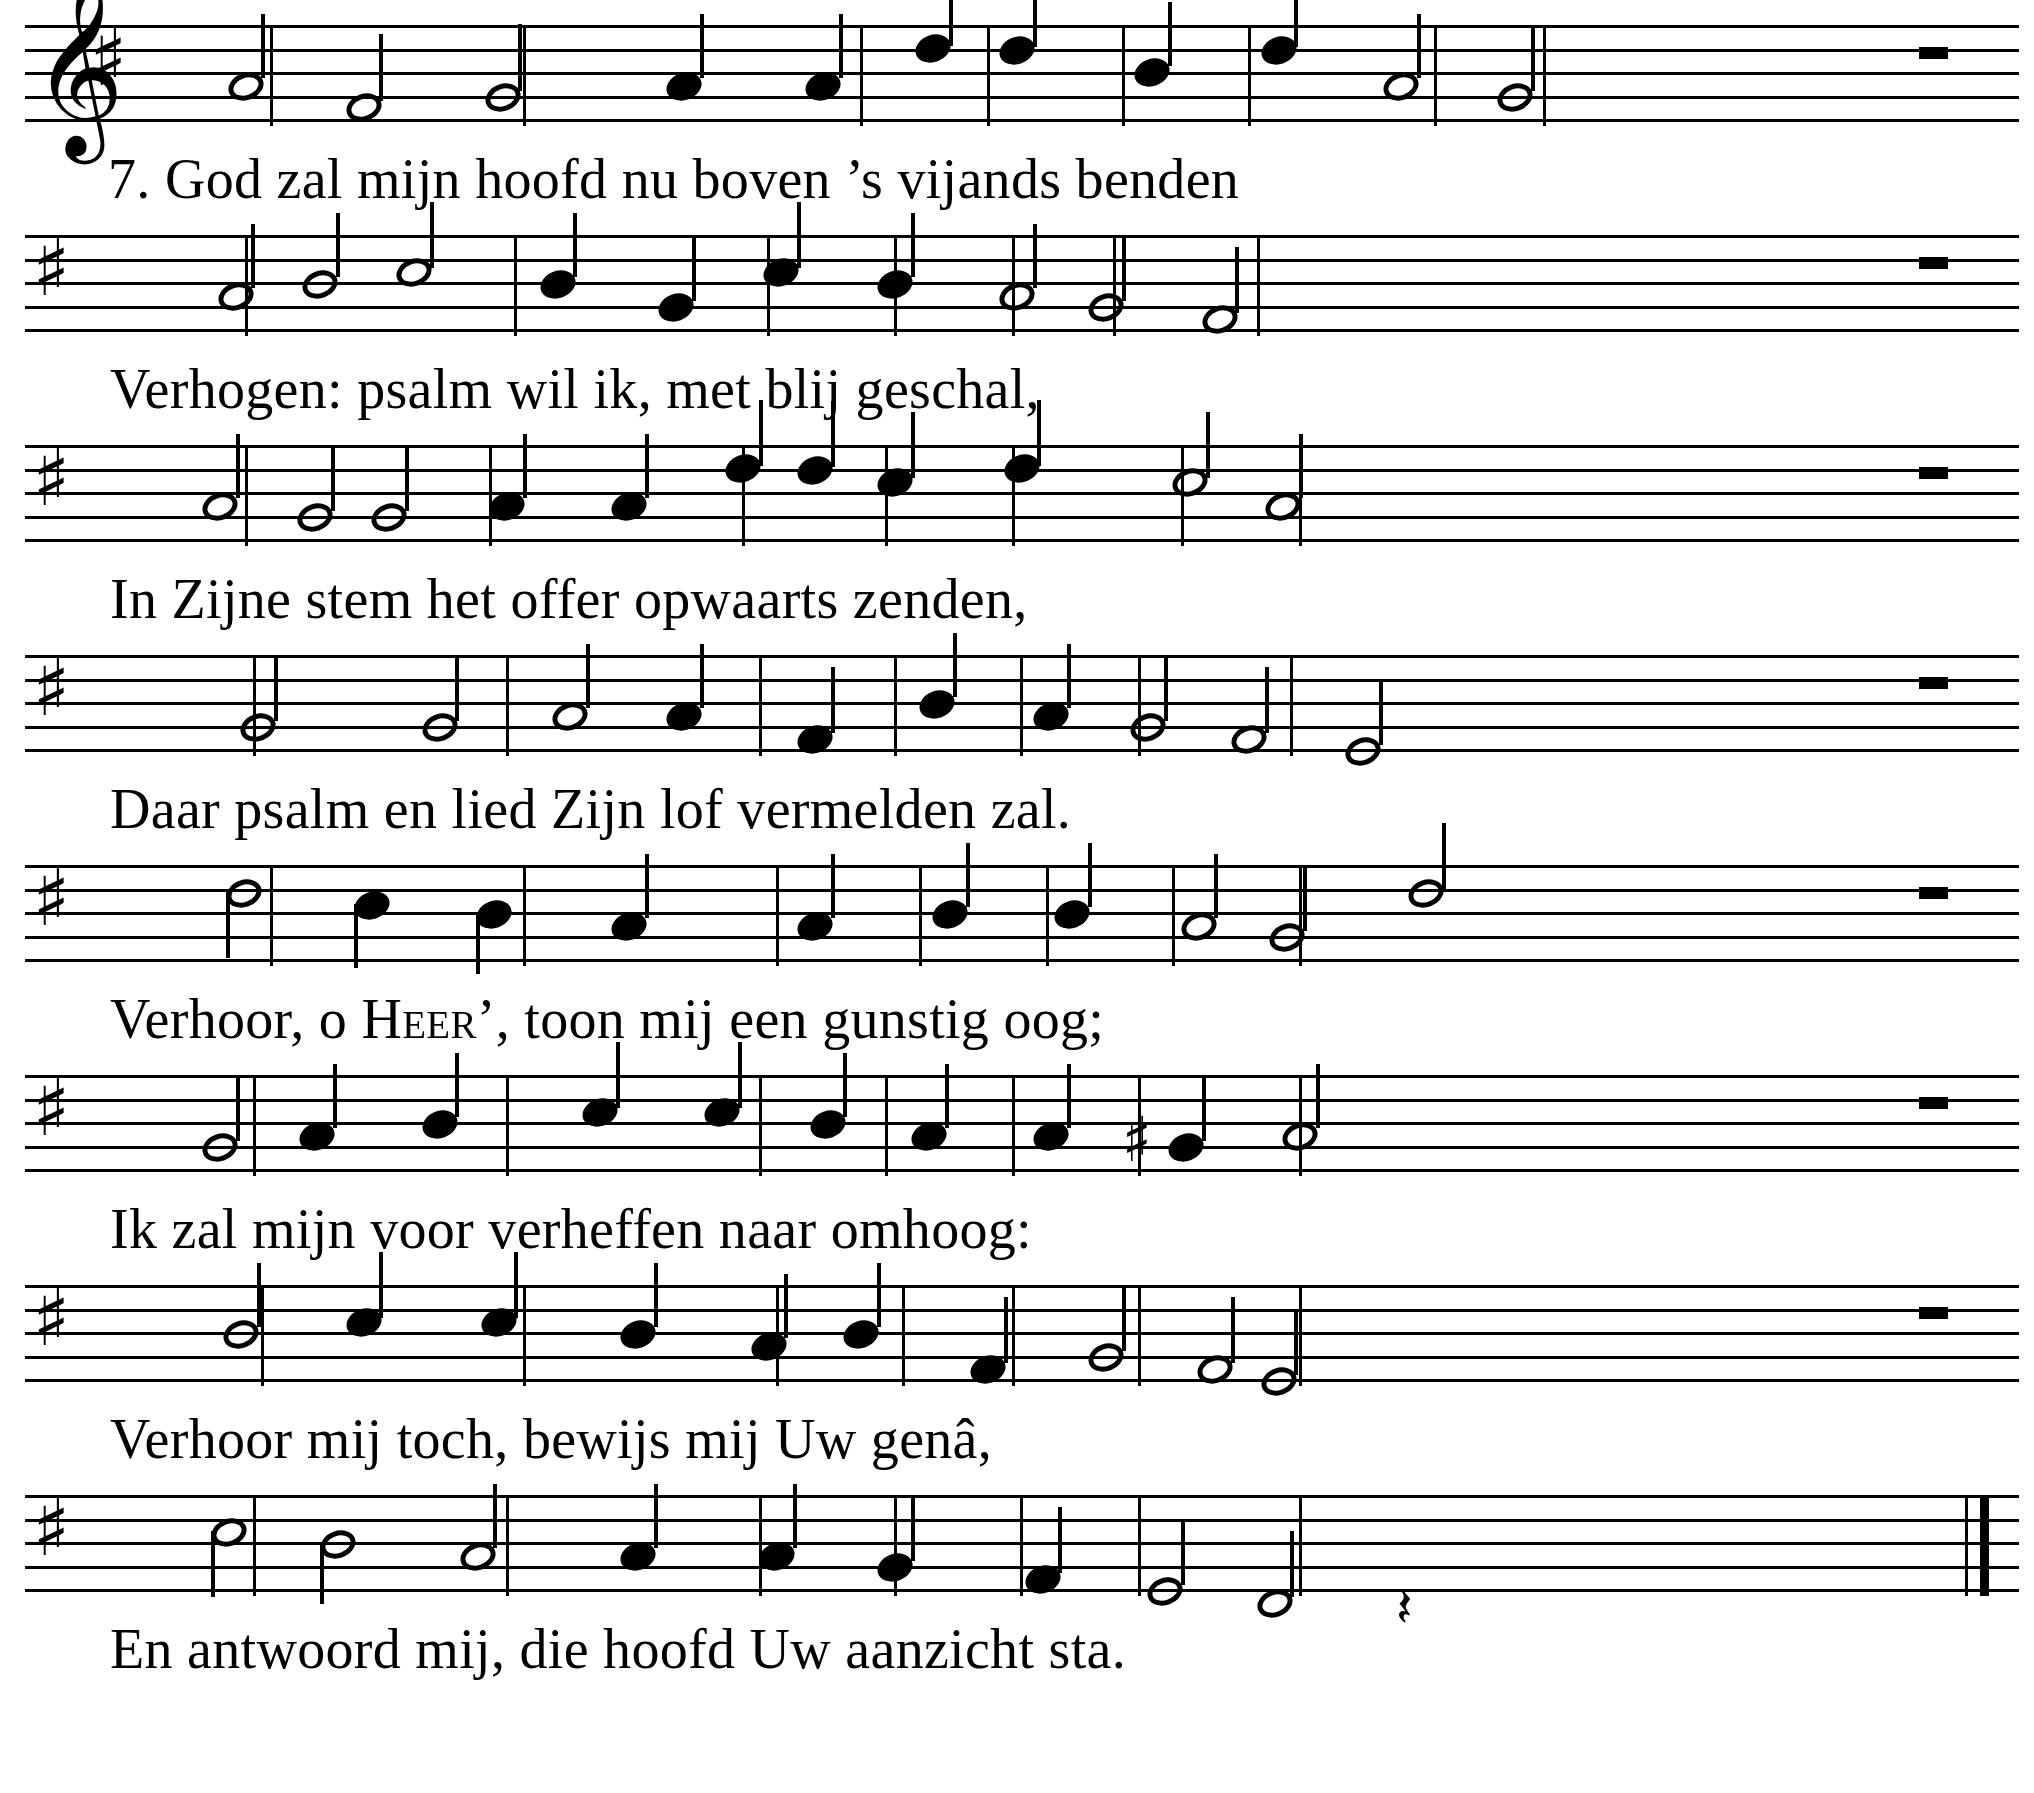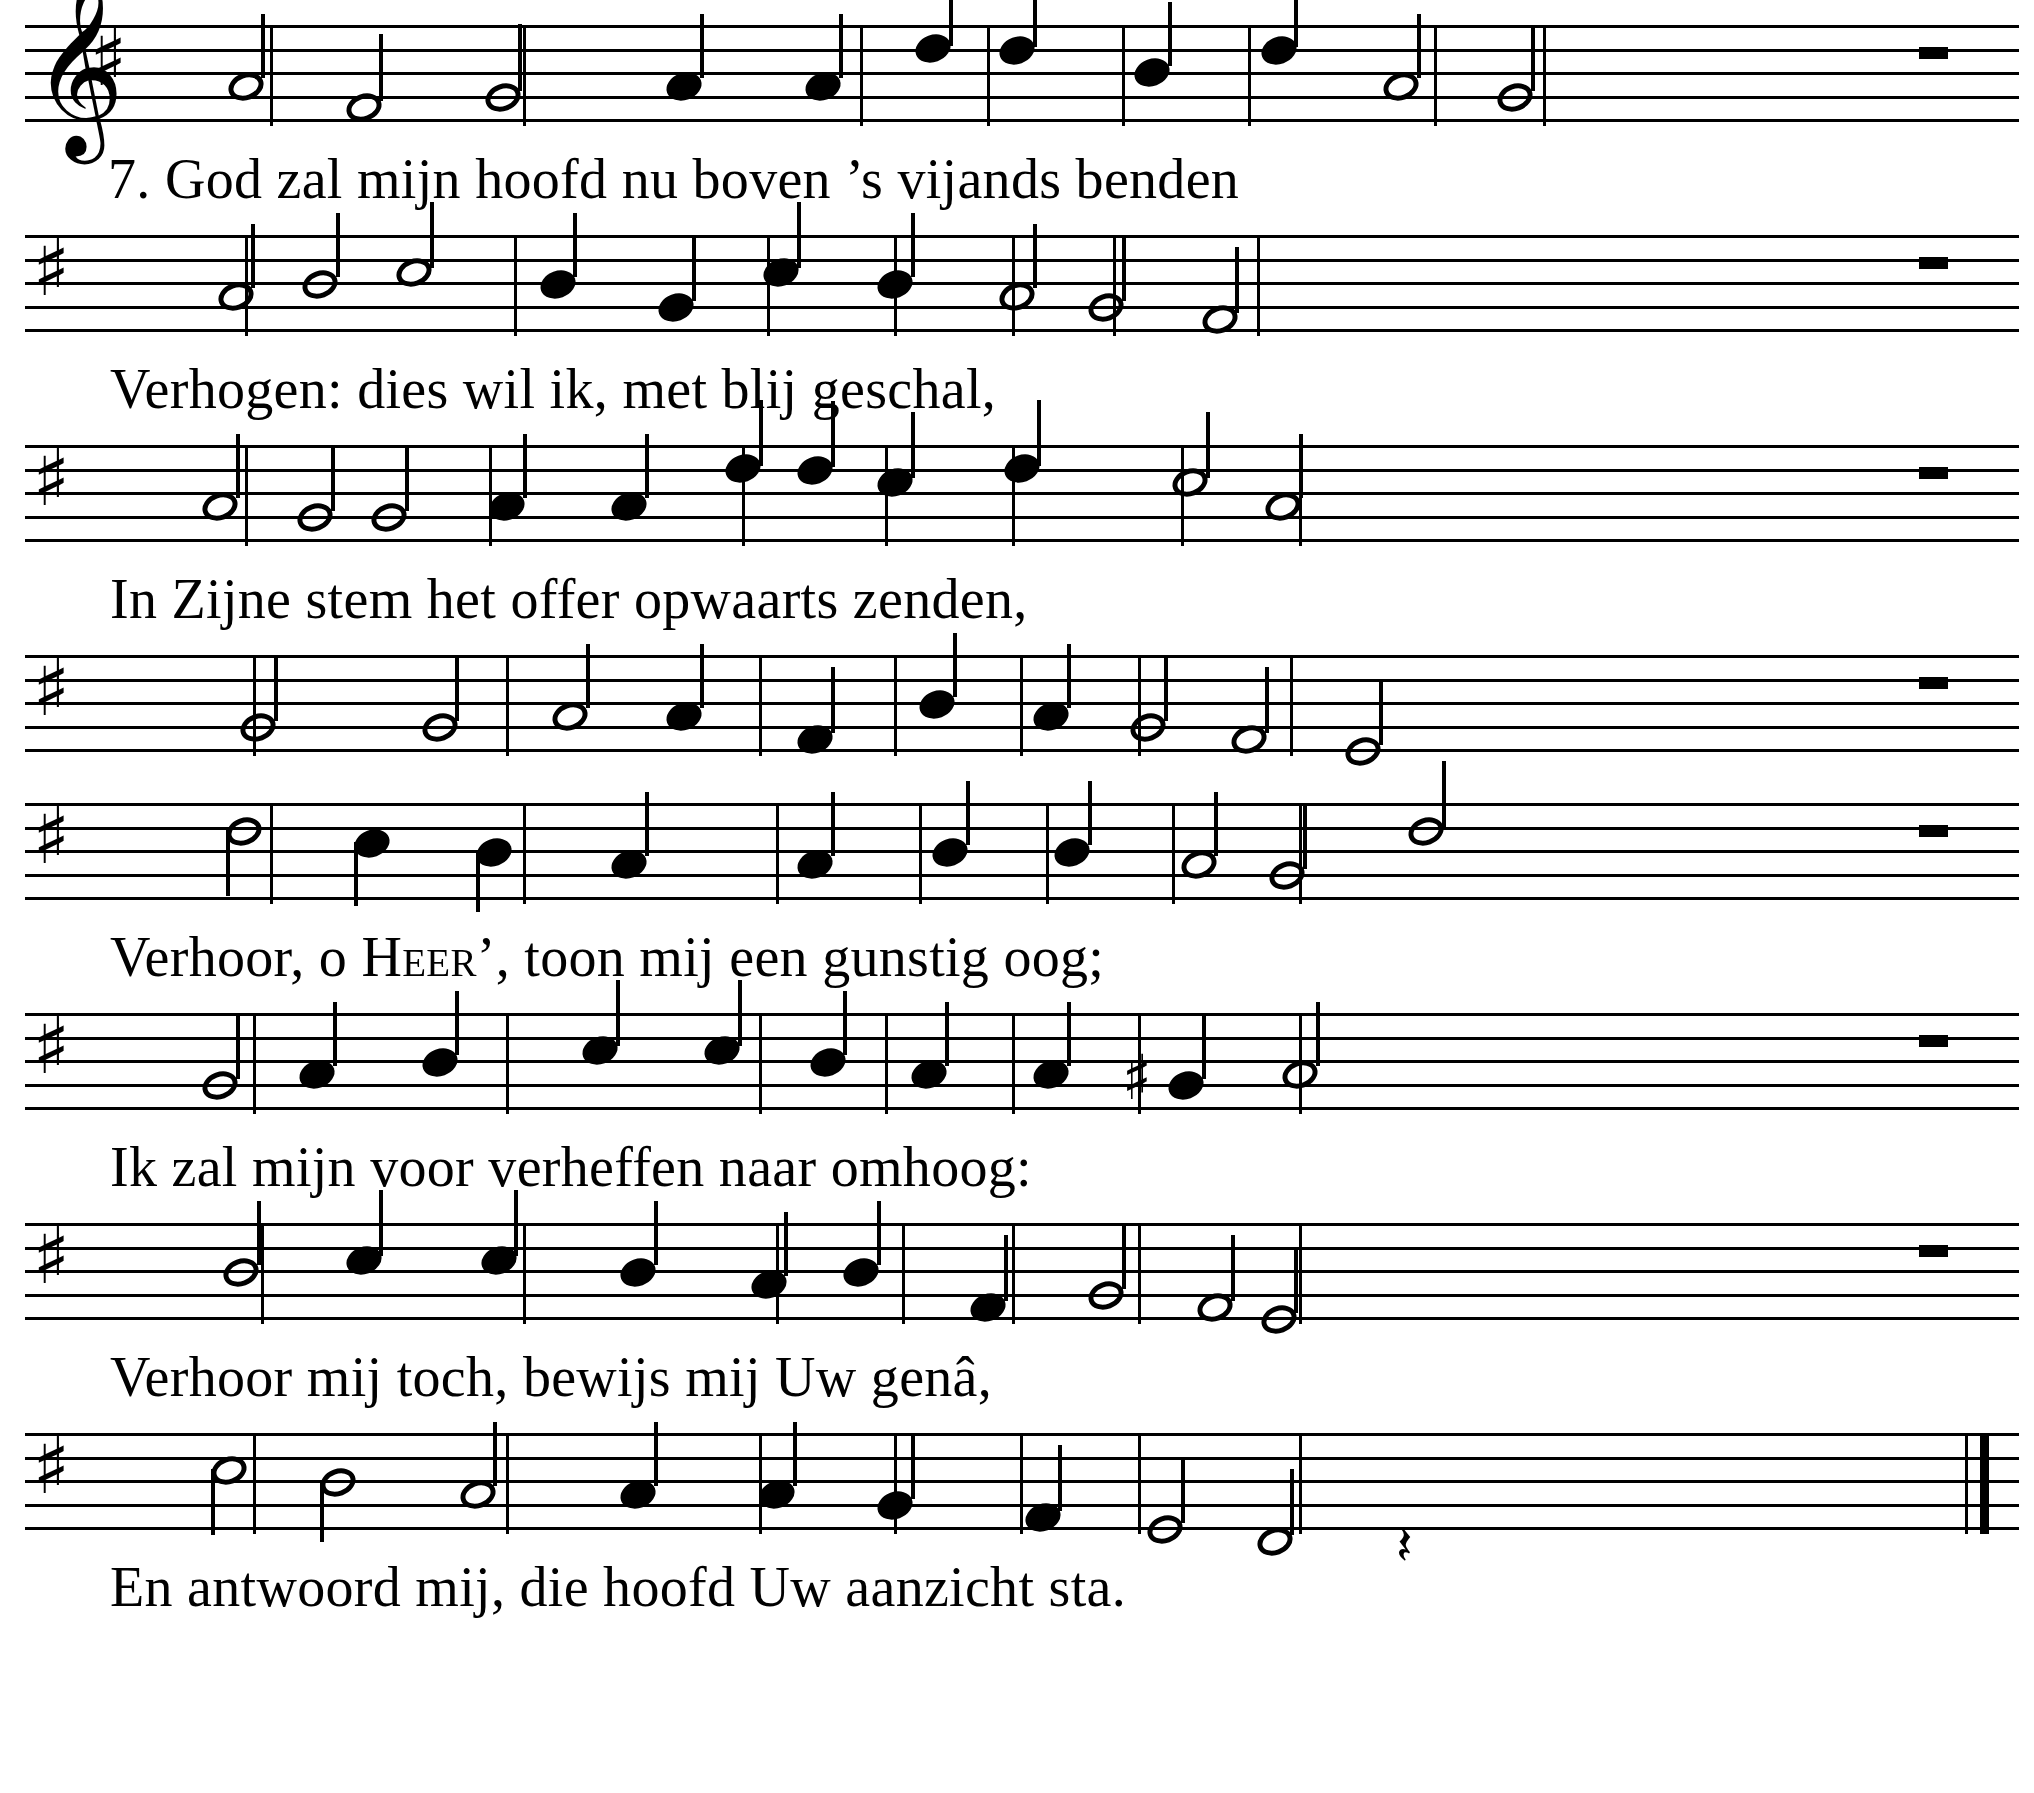--- a/index.html
+++ b/index.html
@@ -240,21 +240,21 @@
 
       <div class="note open" style="left:999px; top:73px;"></div>
       <div class="stem" style="left:1033px; top:13.5px; height:64px;"></div>
       <div class="note open" style="left:1088px; top:84px;"></div>
       <div class="stem" style="left:1122px; top:25px; height:66px;"></div>
       <div class="note open" style="left:1202px; top:96px;"></div>
       <div class="stem" style="left:1235px; top:37px; height:66px;"></div>
 
       <div class="rest" style="left:1919px; top:47px;"></div>
     </div>
-    <div class="lyric">Verhogen: dies wil ik, met blij geschal,</div>
+    <div class="lyric">Verhogen: psalm wil ik, met blij geschal,</div>
   </div>
 
   <div class="system">
     <div class="staff-wrap">
       <div class="staff-lines">
         <div class="ln"></div>
           <div class="ln"></div>
           <div class="ln"></div>
           <div class="ln"></div>
           <div class="ln"></div>
@@ -339,20 +339,21 @@
 
       <div class="note open" style="left:1130px; top:84px;"></div>
       <div class="stem" style="left:1164px; top:25px; height:66px;"></div>
       <div class="note open" style="left:1231px; top:96px;"></div>
       <div class="stem" style="left:1265px; top:37px; height:66px;"></div>
       <div class="note open" style="left:1345px; top:108px;"></div>
       <div class="stem" style="left:1379px; top:49px; height:66px;"></div>
 
       <div class="rest" style="left:1919px; top:47px;"></div>
     </div>
+    <div class="lyric">Daar psalm en lied Zijn lof vermelden zal.</div>
   </div>
 
   <div class="system">
     <div class="staff-wrap">
       <div class="staff-lines">
         <div class="ln"></div>
           <div class="ln"></div>
           <div class="ln"></div>
           <div class="ln"></div>
           <div class="ln"></div>

